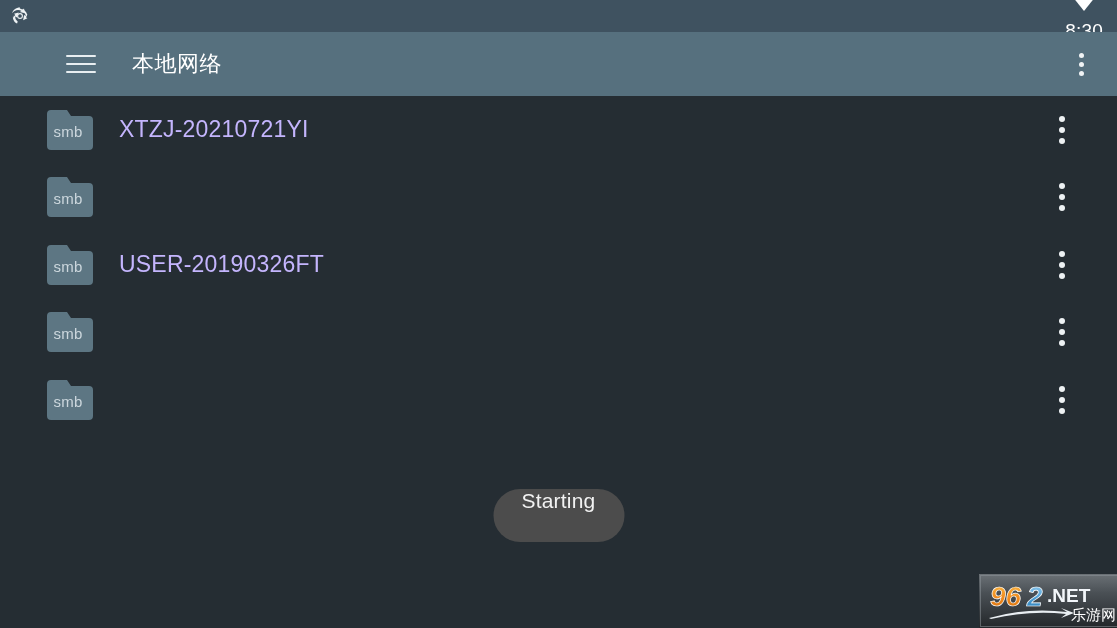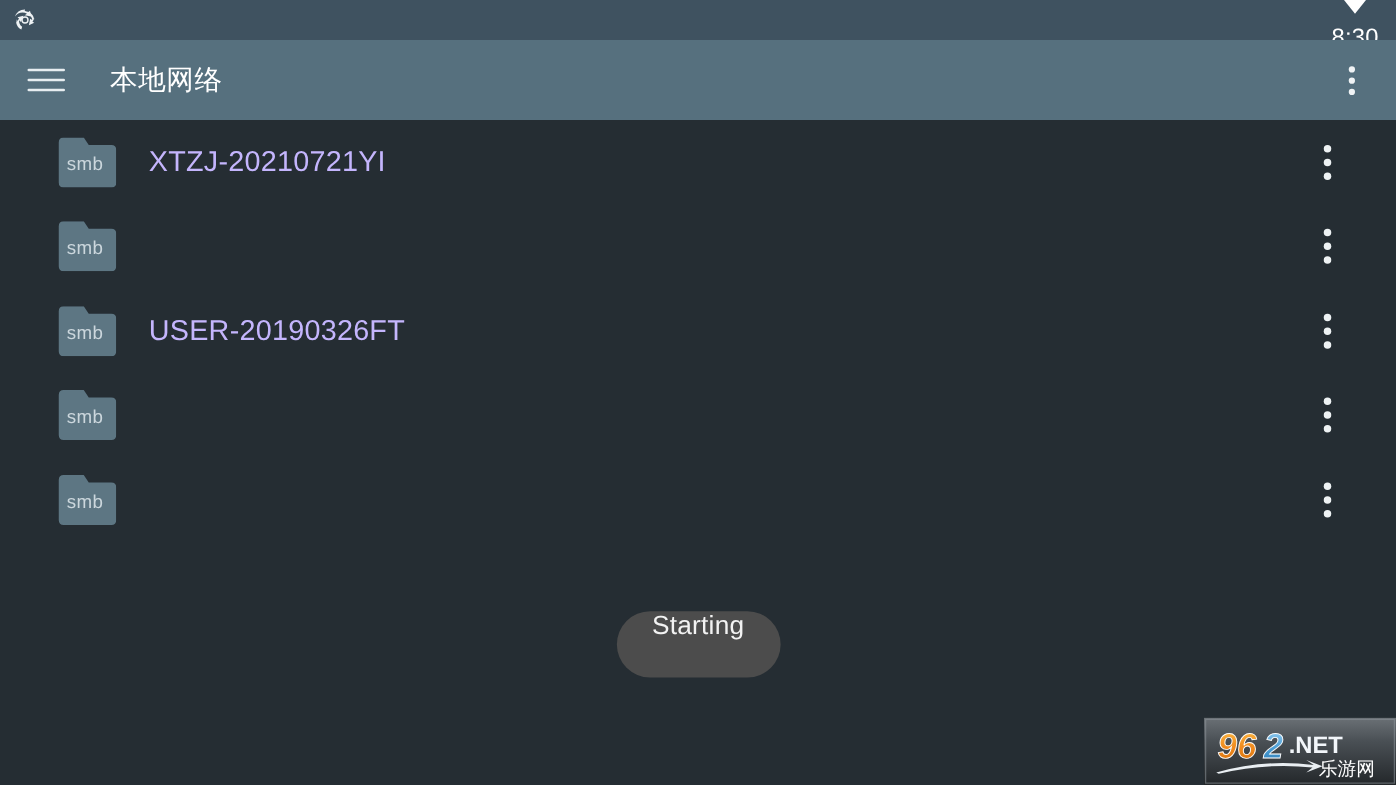--- a/index.html
+++ b/index.html
@@ -57,20 +57,21 @@
   
   #app-bar {
     position: absolute;
     left: 0; top: 32px;
     width: 1117px;
     height: 64px;
     background: #56707e;
     display: flex;
     align-items: center;
     box-sizing: border-box;
+    padding-left: 44px;
   }
   #hamburger-button {
     width: 56px;
     height: 64px;
     margin-left: 9px;
     display: flex;
     flex-direction: column;
     align-items: center;
     justify-content: center;
     gap: 6px;
@@ -190,21 +191,21 @@
     color: #f2f2f2;
     font-size: 21px;
     letter-spacing: 0.2px;
   }
 
   
   #watermark {
     position: absolute;
     right: 0;
     bottom: 0;
-    width: 154px;
+    width: 138px;
     height: 54px;
     overflow: hidden;
   }
   #watermark svg { display: block; }
 </style>
 </head>
 <body>
 
 <div id="screen">
 

